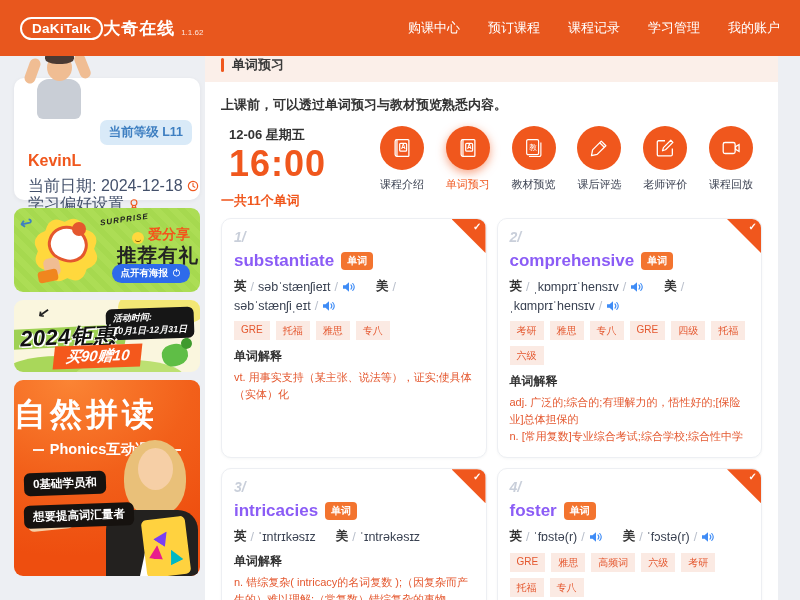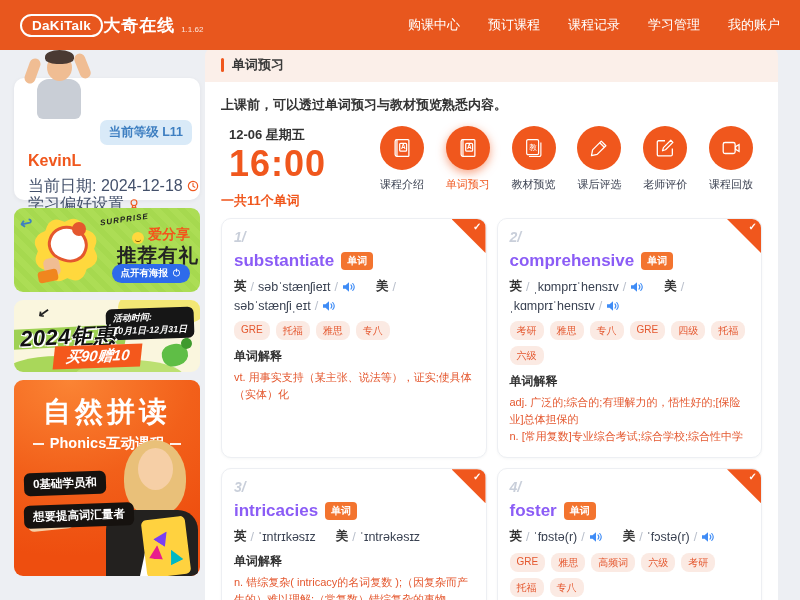--- a/index.html
+++ b/index.html
@@ -1,18 +1,18 @@
 <!DOCTYPE html>
 <html><head>
 <meta charset="utf-8">
 <style>
   html,body{margin:0;padding:0}
   body{width:800px;height:600px;background:#EDEFF3;font-family:"Liberation Sans",sans-serif;overflow:hidden;position:relative;-webkit-font-smoothing:antialiased}
   
-  .header{position:absolute;top:0;left:0;right:0;height:50px;background:#E8571E;display:flex;align-items:center;padding:14px 20px;box-sizing:border-box;z-index:9}
+  .header{position:absolute;top:0;left:0;right:0;height:56px;background:#E8571E;display:flex;align-items:center;padding:14px 20px;box-sizing:border-box;z-index:9}
   .logo-pill{border:2px solid #fff;border-radius:16px;color:#fff;font-weight:bold;font-size:13.5px;padding:2px 10px;letter-spacing:.3px}
   .brand{color:#fff;font-weight:bold;font-size:17px;letter-spacing:1px}
   .version{color:rgba(255,255,255,.85);font-size:8px;margin-left:6px;margin-top:8px}
   .nav{margin-left:auto;display:flex;gap:28px}
   .nav-item{color:#fff;font-size:13px;cursor:pointer}
   
   .sidebar{position:absolute;left:14px;top:48px;width:186px}
   .profile{position:relative;height:152px}
   .profile-card{position:absolute;left:0;right:0;top:30px;bottom:0;background:#fff;border-radius:10px;box-shadow:0 1px 4px rgba(31,41,55,.06)}
   .avatar{position:absolute;left:10px;top:0;width:68px;height:72px;z-index:2}
@@ -49,21 +49,21 @@
   .b2-grass2{position:absolute;left:60px;bottom:-22px;width:110px;height:34px;background:#BCE072;border-radius:50%}
   .b2-arrow{position:absolute;left:24px;top:4px;color:#222;font-size:14px;font-weight:bold;transform:rotate(10deg)}
   .b2-time{position:absolute;top:8px;right:6px;background:#161616;color:#fff;border-radius:6px;padding:3px 7px;font-size:9px;font-style:italic;font-weight:bold;line-height:1.4;transform:rotate(-2deg);z-index:2}
   .b2-bar{position:absolute;top:27px;left:-6px;width:118px;height:20px;background:#9ED153;transform:skew(-14deg) rotate(-3deg)}
   .b2-head{position:absolute;top:22px;left:6px;font-size:22px;font-weight:900;font-style:italic;color:#111;letter-spacing:.5px;text-shadow:1.5px 1.5px 0 #fff,-1px 1px 0 #fff;transform:rotate(-3deg);z-index:2}
   .b2-deal{position:absolute;bottom:4px;left:40px;background:#F4581C;color:#fff;font-weight:900;font-style:italic;font-size:15px;padding:2px 12px;transform:skew(-8deg) rotate(-2deg);z-index:2}
   .b2-mega{position:absolute;right:12px;bottom:6px;width:26px;height:22px;background:#5FBE46;border-radius:40% 50% 45% 45%;transform:rotate(-18deg);z-index:2}
   .b2-mega:after{content:"";position:absolute;right:-7px;top:-2px;width:11px;height:11px;background:#3F9A2E;border-radius:50%}
   
   .b3{height:196px;background:radial-gradient(120% 90% at 30% 0%,#FB8434 0%,#F2601A 55%,#EE4E0F 100%)}
-  .b3-head{margin-top:13px;text-align:center;color:#fff;font-size:28px;font-weight:900;letter-spacing:4px}
+  .b3-head{margin-top:13px;text-align:left;color:#fff;font-size:32px;font-weight:900;letter-spacing:4px}
   .b3-sub{display:flex;align-items:center;justify-content:center;gap:6px;color:#fff;font-weight:bold;font-size:14.5px;margin-top:3px}
   .b3-sub:before,.b3-sub:after{content:"";width:11px;height:2px;background:rgba(255,255,255,.9)}
   .b3-pill{position:absolute;background:#16120F;color:#fff;font-size:11.5px;font-weight:bold;padding:4px 9px;border-radius:6px;transform:rotate(-2deg);z-index:3;white-space:nowrap}
   .b3-pill.p1{top:92px;left:10px}
   .b3-pill.p2{top:124px;left:10px}
   .w-hand{position:absolute;left:14px;bottom:46px;width:46px;height:15px;background:#F6CFA6;border-radius:8px 16px 10px 10px;transform:rotate(-6deg)}
   .w-hair{position:absolute;right:14px;top:60px;width:62px;height:76px;background:#E9C079;border-radius:50% 50% 45% 45%}
   .w-face{position:absolute;right:27px;top:68px;width:35px;height:42px;background:#F6CFA6;border-radius:50%}
   .w-body{position:absolute;right:2px;bottom:0;width:92px;height:66px;background:#23211F;border-radius:20px 20px 0 0}
   .w-shirt{position:absolute;right:38px;bottom:0;width:22px;height:52px;background:#fff;clip-path:polygon(50% 0,100% 100%,0 100%)}
@@ -98,21 +98,21 @@
   .wtrow{margin-top:6px;display:flex;align-items:center;gap:7px}
   .wword{font-size:17px;font-weight:bold;color:#8b5cf6}
   .wbadge{background:#F3742F;color:#fff;font-size:10px;font-weight:bold;border-radius:4px;padding:2px 6px}
   .wphon{margin-top:7px;font-size:12.5px;color:#333;display:flex;align-items:center;gap:4px;flex-wrap:wrap}
   .plabel{font-weight:bold}
   .slash{color:#B9BFCB}
   .ipa{color:#3A4252}
   .pgap{width:12px}
   .spk{display:inline-flex;align-items:center;cursor:pointer}
   .wtags{margin-top:8px;display:flex;gap:6px;flex-wrap:wrap}
-  .wtag{background:#FBEAE3;color:#E4572E;font-size:10px;border-radius:8px;padding:2.5px 7px}
+  .wtag{background:#FBEAE3;color:#E4572E;font-size:10px;border-radius:0;padding:2.5px 7px}
   .wexp{margin-top:8px;font-size:12px;font-weight:bold;color:#333}
   .wdefs{margin-top:4px;font-size:11px;color:#E4572E;line-height:1.55}
 </style>
 </head>
 <body>
 
 <div class="header">
   <span class="logo-pill">DaKiTalk</span>
   <span class="brand">大奇在线</span>
   <span class="version">1.1.62</span>

